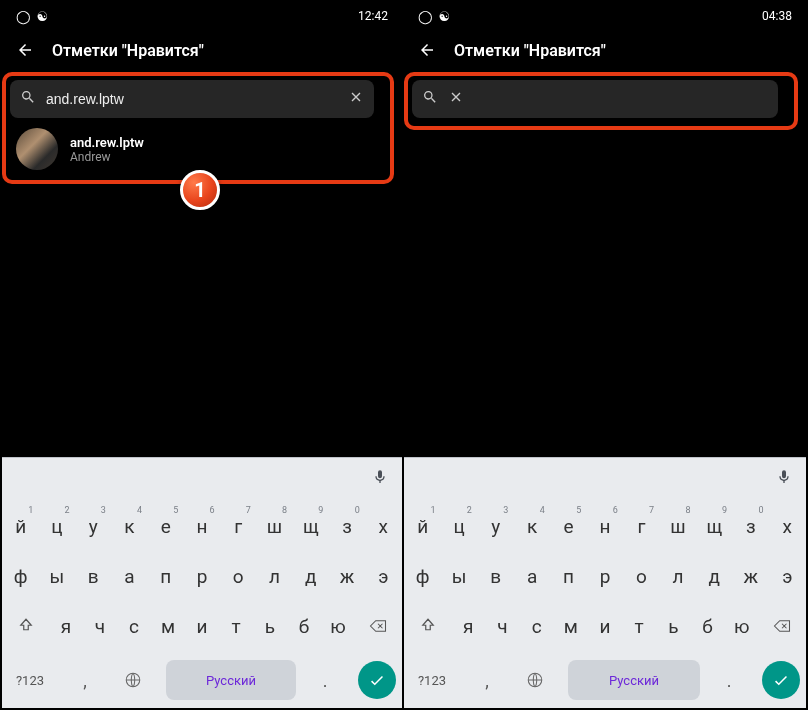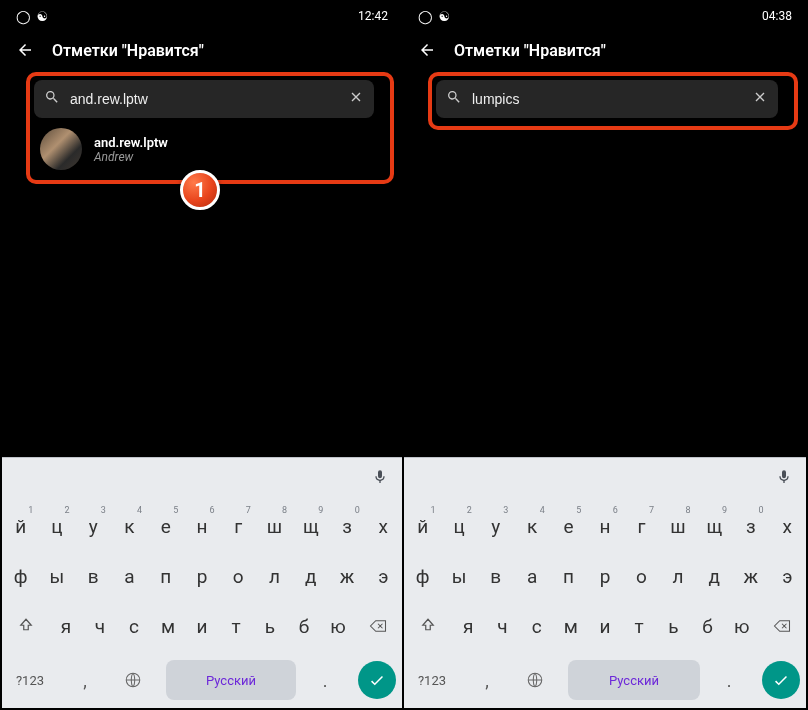--- a/index.html
+++ b/index.html
@@ -51,21 +51,21 @@
   }
   .back-icon svg { width: 18px; height: 18px; fill: #fff; }
   .title {
     font-size: 16px;
     font-weight: 600;
     color: #fff;
   }
   .highlight-box {
     border: 4px solid #e63a14;
     border-radius: 10px;
-    margin: 2px 8px 0 24px;
+    margin: 2px 8px 0 0;
     padding: 4px 16px 8px 4px;
   }
   .search-bar {
     background: #262626;
     border-radius: 8px;
     height: 38px;
     display: flex;
     align-items: center;
     padding: 0 10px;
     gap: 10px;
@@ -86,21 +86,21 @@
     padding: 10px 6px 2px 6px;
   }
   .avatar {
     width: 42px; height: 42px;
     border-radius: 50%;
     background: linear-gradient(135deg, #5a4a3a 0%, #b09070 40%, #2a2a2a 70%, #403830 100%);
     flex-shrink: 0;
   }
   .result-text { display: flex; flex-direction: column; }
   .username { color: #fff; font-size: 13px; font-weight: 600; }
-  .displayname { color: #9a9a9a; font-size: 12px; font-style: italic; }
+  .displayname { color: #9a9a9a; font-size: 12px; }
   .no-results {
     color: #9a9a9a;
     font-size: 12px;
     padding: 12px 8px 6px 8px;
   }
   .middle-space { flex: 1; }
   .badge {
     position: absolute;
     width: 40px; height: 40px;
     border-radius: 50%;
@@ -332,21 +332,20 @@
       </div>
       <div class="title">Отметки "Нравится"</div>
     </div>
     <div class="highlight-box">
       <div class="search-bar">
         <span class="search-icon">
           <svg viewBox="0 0 24 24">
               <path d="M15.5 14h-.8l-.3-.3a6.5 6.5 0 10-.7.7l.3.3v.8l5 5 1.5-1.5-5-5zM9.5 14a4.5 4.5 0 110-9 4.5 4.5 0 010 9z"></path>
             </svg>
         </span>
-        <input class="search-input" value="lumpics" style="">
         <span class="clear-icon">
           <svg viewBox="0 0 24 24">
               <path d="M18 6L6 18M6 6l12 12" stroke="#ccc" stroke-width="2" fill="none"></path>
             </svg>
         </span>
       </div>
     </div>
 
     <div class="middle-space"></div>
     <div class="keyboard" id="kb-right">

